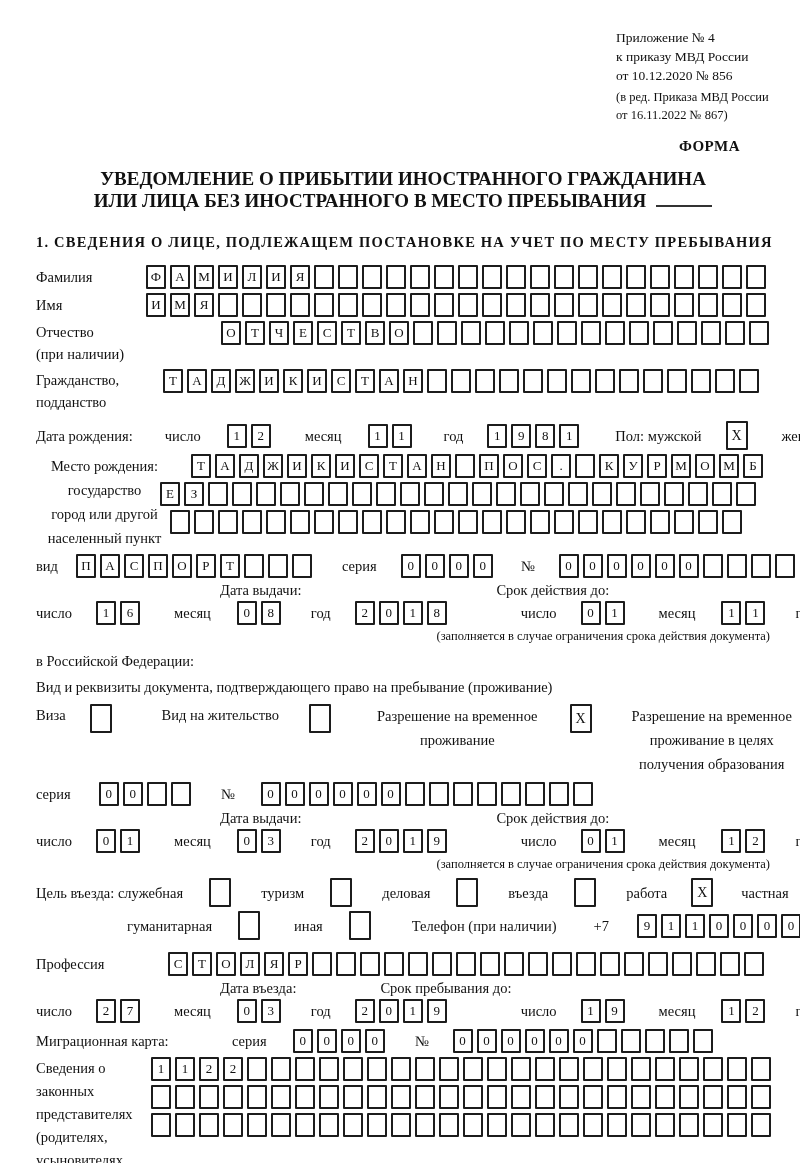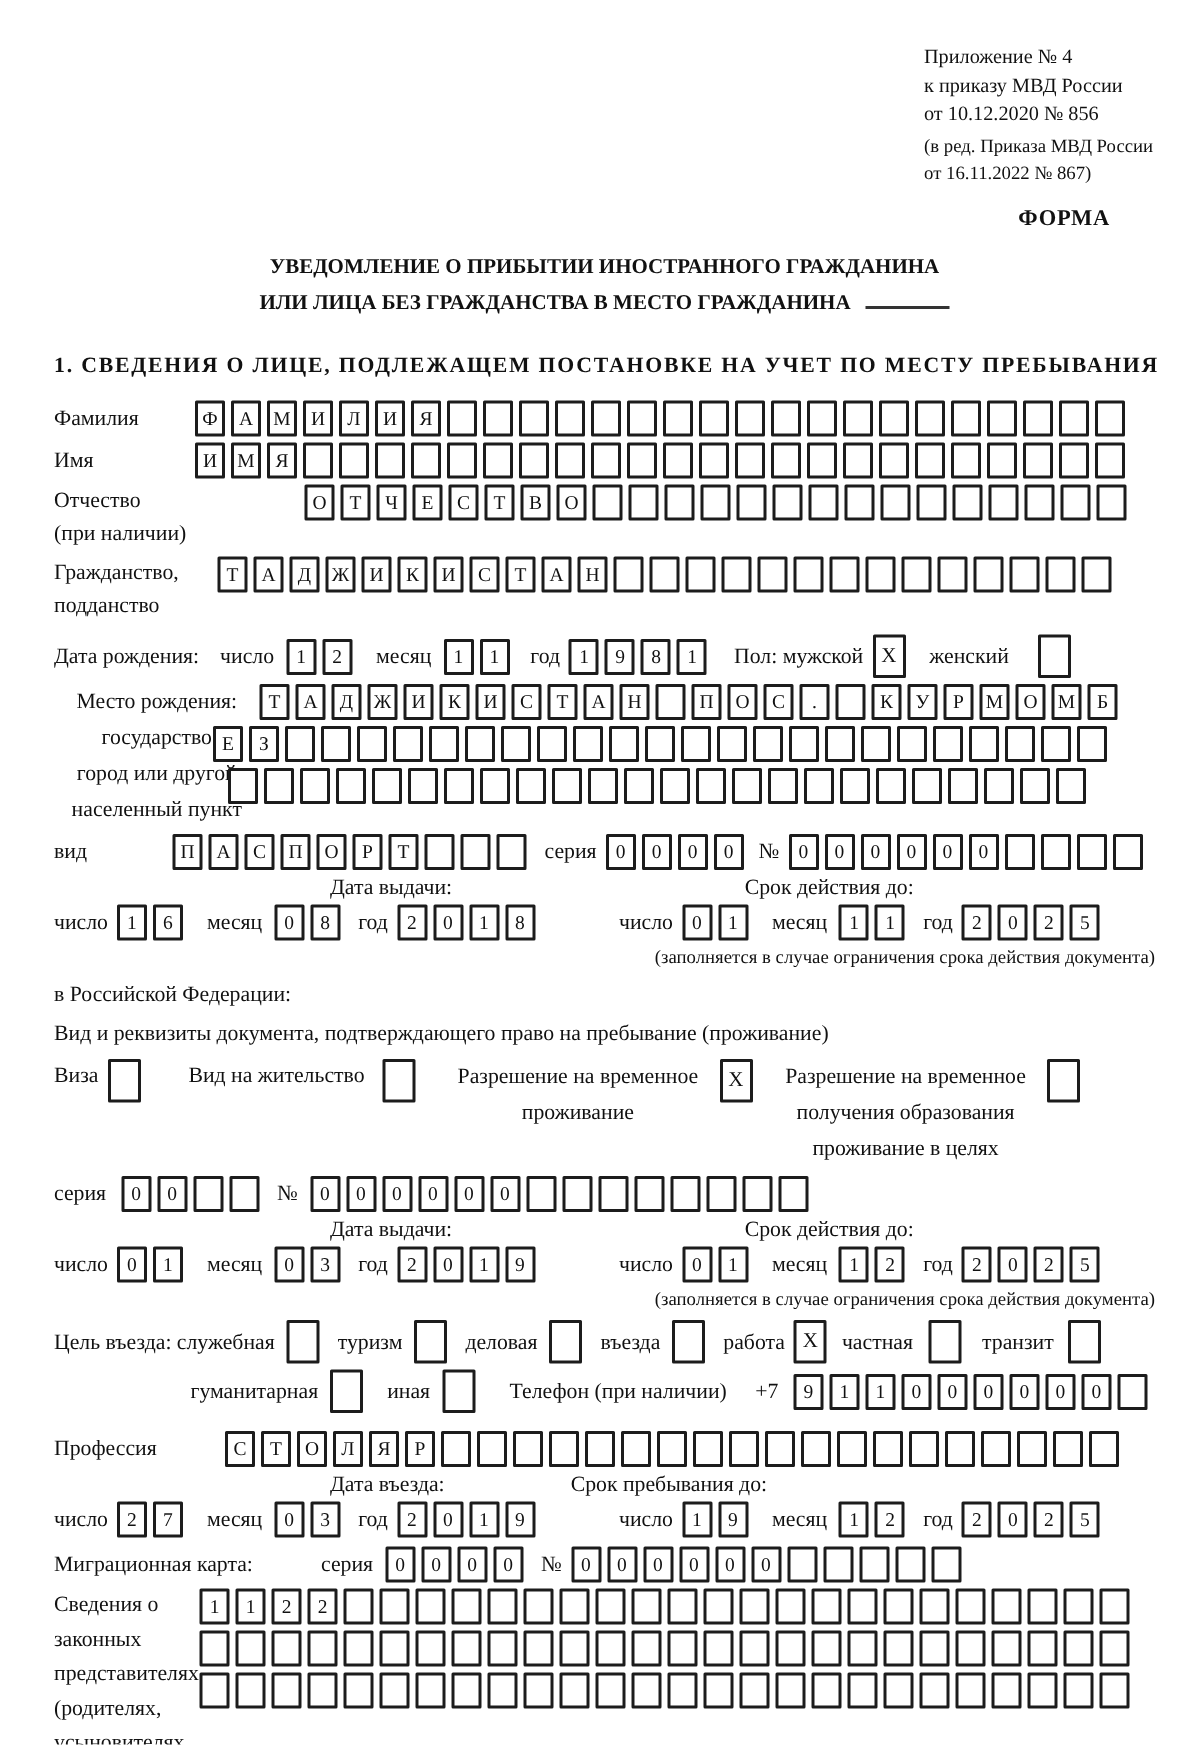--- a/index.html
+++ b/index.html
@@ -6,27 +6,27 @@
   body{width:800px;height:1163px;overflow:hidden;color:#111;
        font-family:"Liberation Serif","DejaVu Serif",serif;}
   .page{position:relative;width:800px;height:1163px;box-sizing:border-box;
         padding:28px 30px 0 36px;}
   
   .appendix{margin-left:580px;font-size:13.5px;line-height:19px;}
   .appendix .edition{margin-top:3px;font-size:12.5px;line-height:18px;}
   .forma{margin-top:14px;margin-right:30px;text-align:right;
          font-weight:bold;font-size:15px;letter-spacing:.5px;}
   
-  .title{margin-top:13px;text-align:center;font-weight:bold;font-size:14px;line-height:22px;}
+  .title{margin-top:13px;text-align:center;font-weight:bold;font-size:19px;line-height:22px;}
   .blank{display:inline-block;width:56px;height:14px;border-bottom:2.5px solid #333;
          margin-left:10px;vertical-align:baseline;}
   .sec-heading{margin-top:22px;margin-bottom:14px;text-align:center;font-weight:bold;
                font-size:14.5px;letter-spacing:1.2px;white-space:nowrap;}
   
-  .row{display:flex;align-items:center;margin-bottom:4px;}
+  .row{display:flex;align-items:center;margin-bottom:4px;gap:18px;}
   .row.top{align-items:flex-start;}
   .lb{font-size:14.5px;line-height:22px;white-space:nowrap;}
   .lbcol{flex:none;font-size:14.5px;}
   .cells{display:flex;flex:none;}
   .cell{flex:none;display:inline-block;width:16px;height:20px;border:2px solid #1c1c1c;
         border-radius:1px;margin-right:4px;text-align:center;
         font-size:13px;line-height:20px;background:#fff;}
   .cb .cell{width:18px;height:25px;line-height:25px;font-size:14px;}
   .stack{font-size:14.5px;line-height:24px;text-align:center;white-space:nowrap;}
   .center-b{ text-align:center;font-weight:bold;font-size:14px;margin:2px 0 5px 0;}
@@ -55,21 +55,21 @@
       <div>(в ред. Приказа МВД России</div>
       <div>от 16.11.2022 № 867)</div>
     </div>
   </div>
 
   <div class="forma">ФОРМА</div>
 
   <div class="title">
     <div>УВЕДОМЛЕНИЕ О ПРИБЫТИИ ИНОСТРАННОГО ГРАЖДАНИНА</div>
     <div>
-      <span>ИЛИ ЛИЦА БЕЗ ГРАЖДАНСТВА В МЕСТО ГРАЖДАНИНА</span><span class="blank"></span>
+      <span>ИЛИ ЛИЦА БЕЗ ИНОСТРАННОГО В МЕСТО ПРЕБЫВАНИЯ</span><span class="blank"></span>
     </div>
   </div>
 
   <div class="sec-heading">1. СВЕДЕНИЯ О ЛИЦЕ, ПОДЛЕЖАЩЕМ ПОСТАНОВКЕ НА УЧЕТ ПО МЕСТУ ПРЕБЫВАНИЯ</div>
 
   <div class="row">
     <span class="lb w94">Фамилия</span>
     <span class="cells">
         <span class="cell">Ф</span>
         <span class="cell">А</span>
@@ -411,22 +411,22 @@
       </span>
     <span class="stack ml24">
       <div>Разрешение на временное</div>
       <div>проживание</div>
     </span>
     <span class="cells cb ml14">
         <span class="cell">X</span>
       </span>
     <span class="stack ml18">
       <div>Разрешение на временное</div>
+      <div>проживание в целях</div>
       <div>получения образования</div>
-      <div>проживание в целях</div>
     </span>
     <span class="cells cb ml14">
         <span class="cell"></span>
       </span>
   </div>
 
   <div class="row" style="margin-top:6px;">
     <span class="lb">серия</span>
     <span class="cells ml10">
         <span class="cell">0</span>

